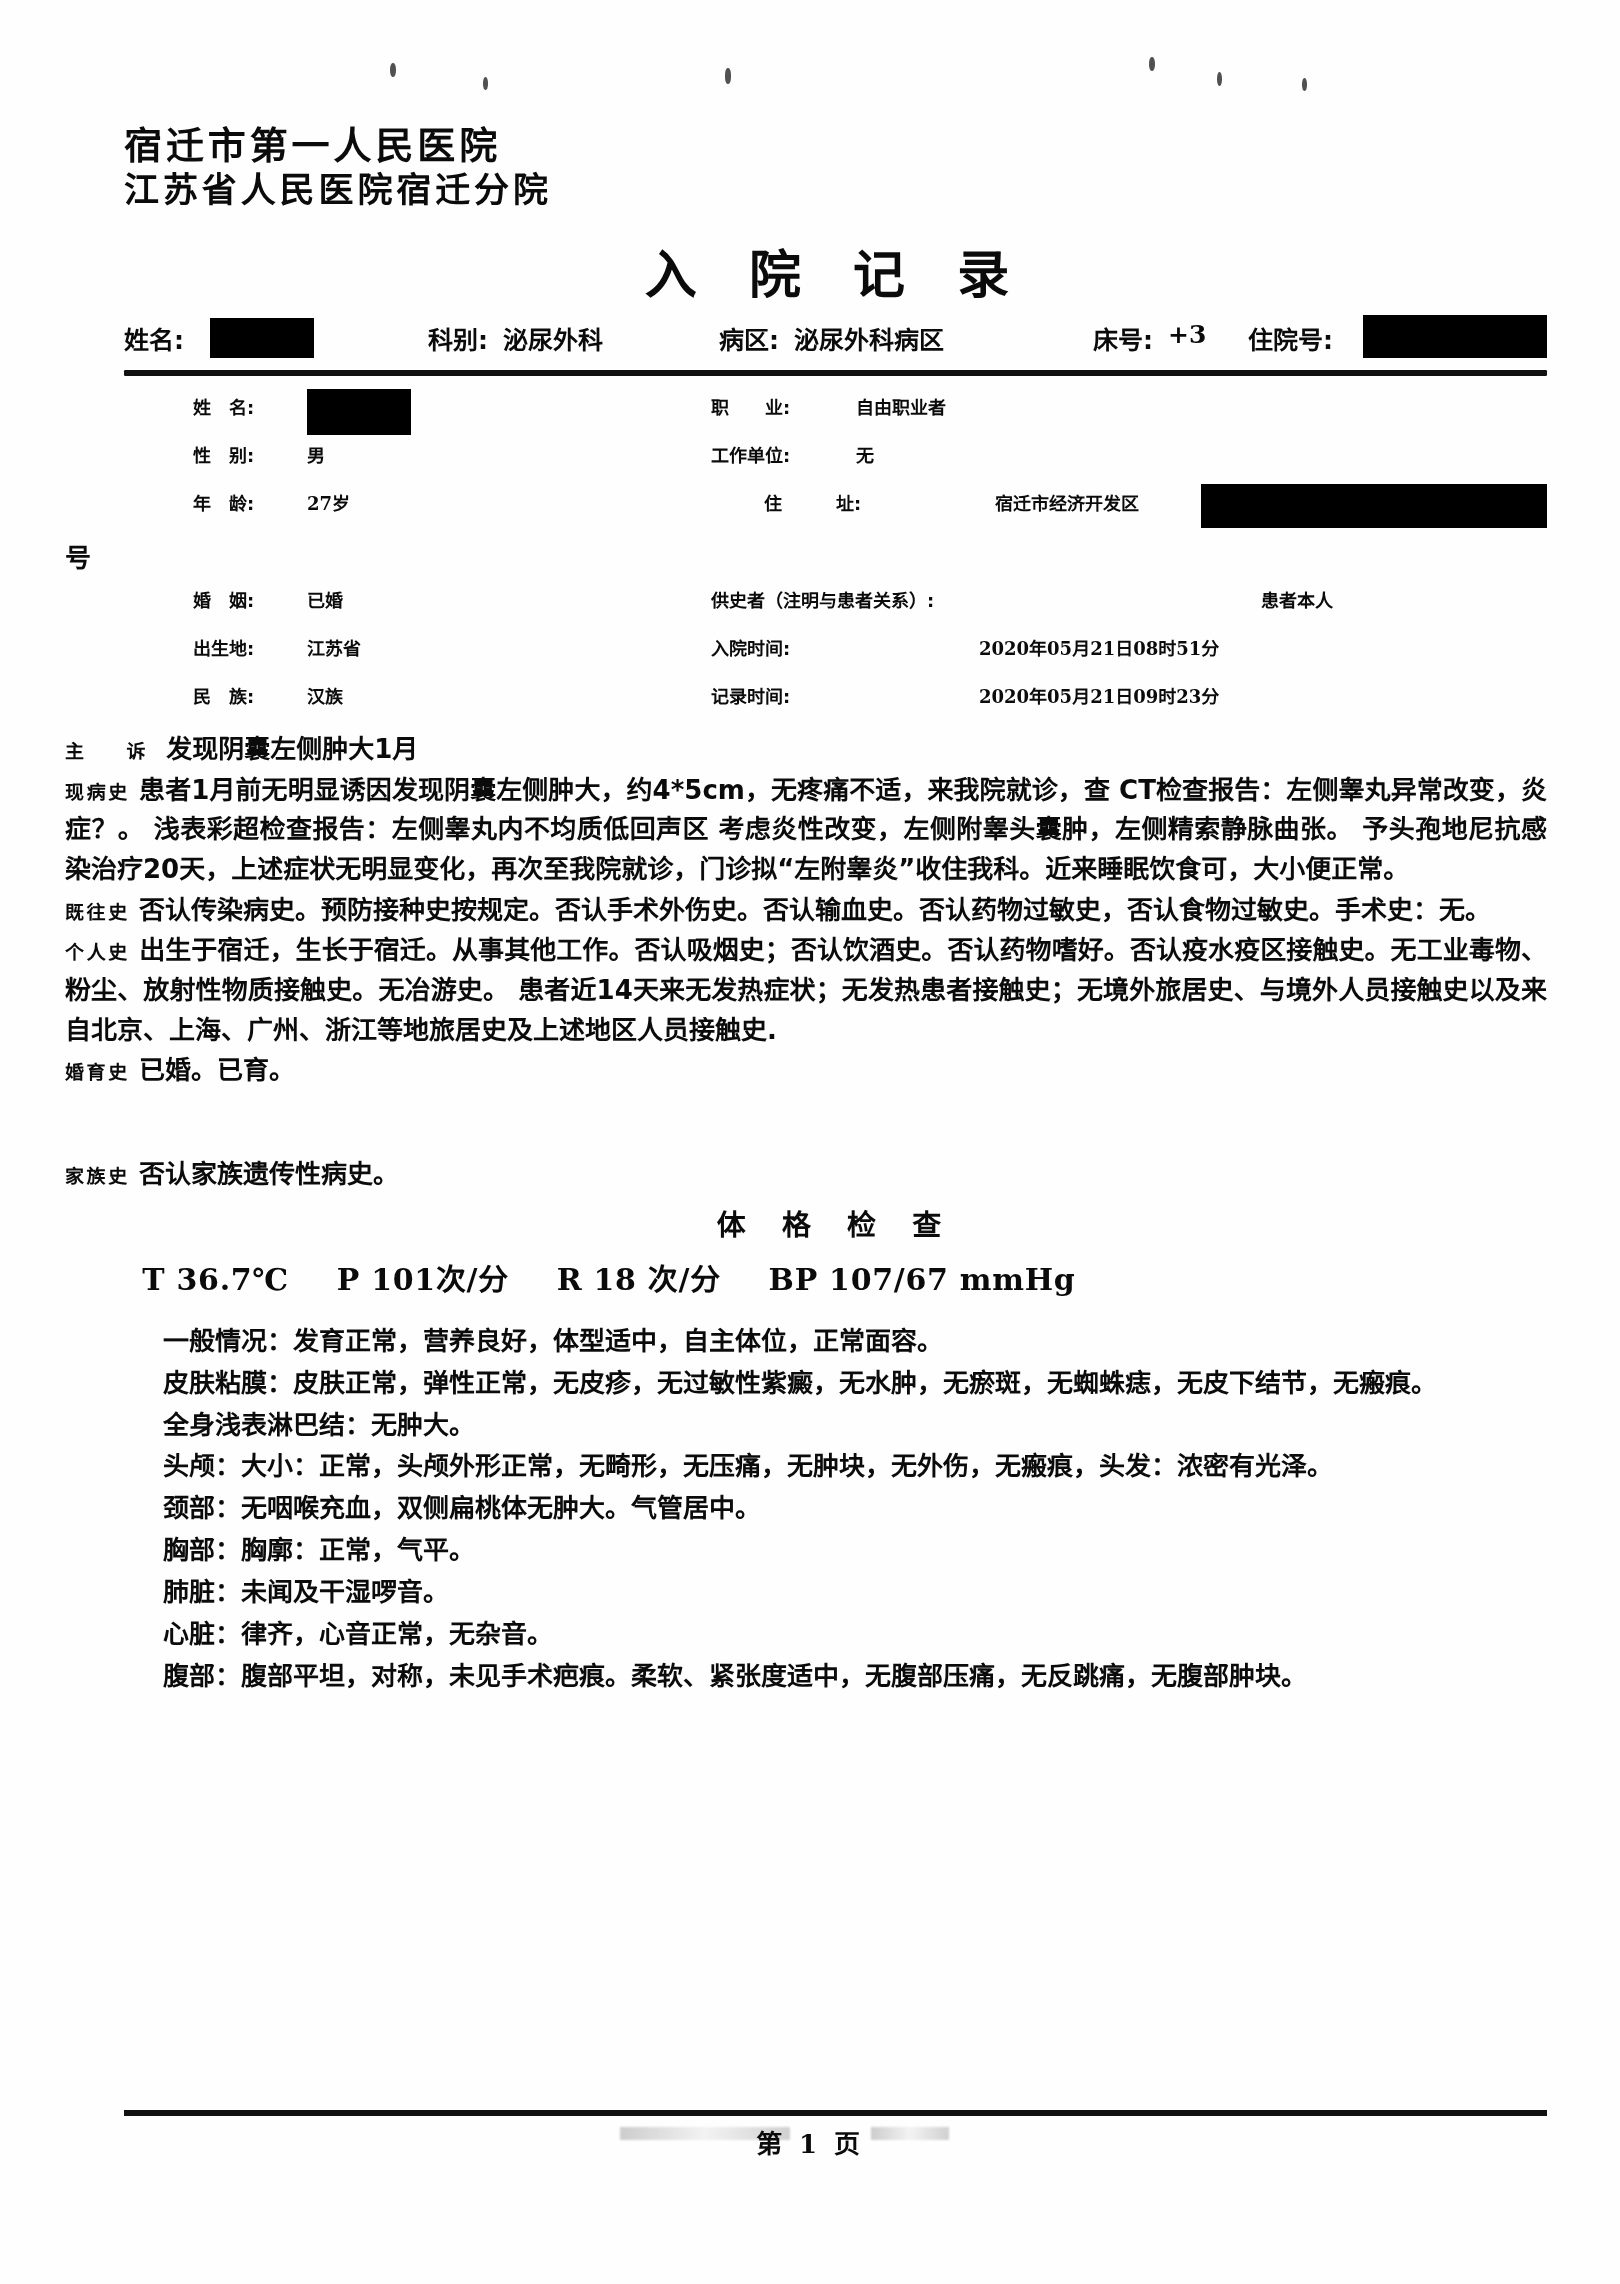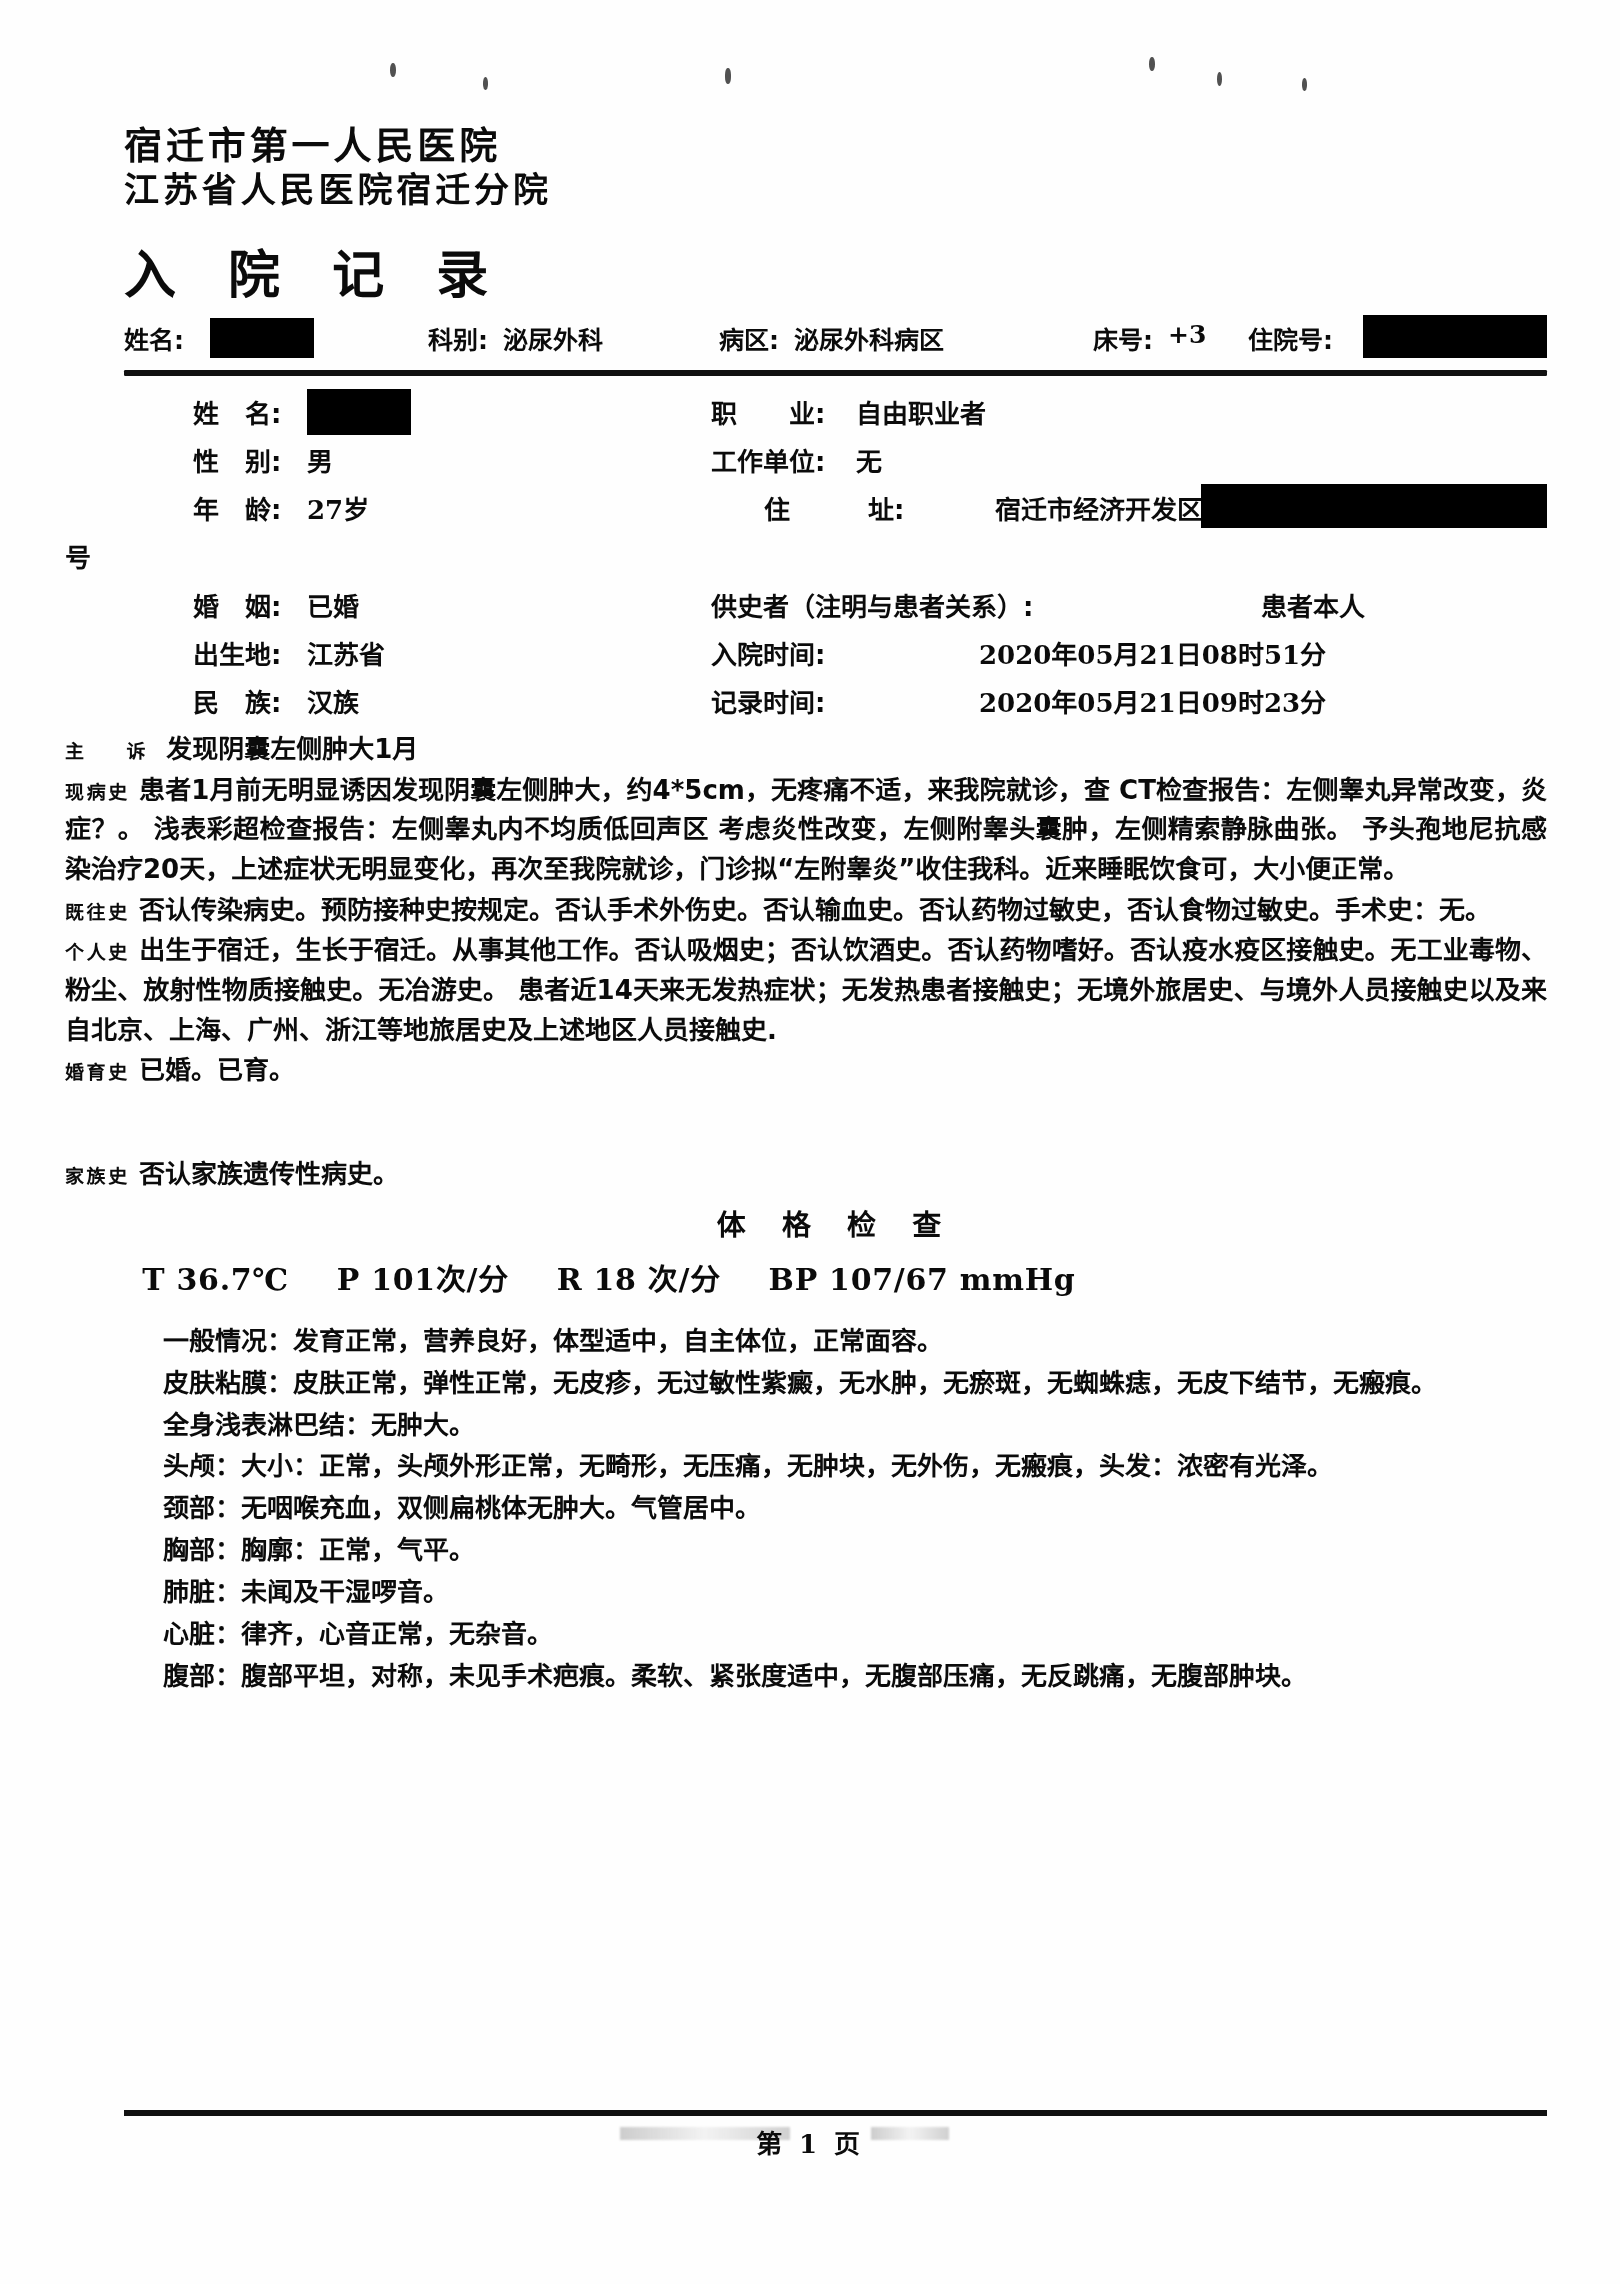--- a/index.html
+++ b/index.html
@@ -45,20 +45,21 @@
   .hosp-line1 {
     font-size: 38px;
     margin-top: 124px;
     line-height: 1.15;
   }
   .hosp-line2 {
     font-size: 35px;
     line-height: 1.25;
   }
   .doc-title {
+    text-align: center;
     font-family: "DejaVu Serif", "Liberation Serif", serif;
     font-weight: bold;
     font-size: 52px;
     letter-spacing: 17px;
     margin-top: 22px;
     margin-bottom: 7.8px;
   }
 
   
   .meta-row {
@@ -81,21 +82,21 @@
     margin: 3.9px 0 17px 0;
     width: 1423px;
     border-radius: 1.3px;
   }
 
   
   .fields { position: relative; }
   .frow {
     position: relative;
     height: 48px;
-    font-size: 26px;
+    font-size: 18px;
     font-weight: bold;
     white-space: nowrap;
   }
   .fleft  { position: absolute; left: 69px;  top: 0; }
   .fright { position: absolute; left: 587px;  top: 0; }
   .num { font-family: "DejaVu Serif", "Liberation Serif", serif; }
 
   .overflow-char {
     position: relative;
     font-size: 26px;

